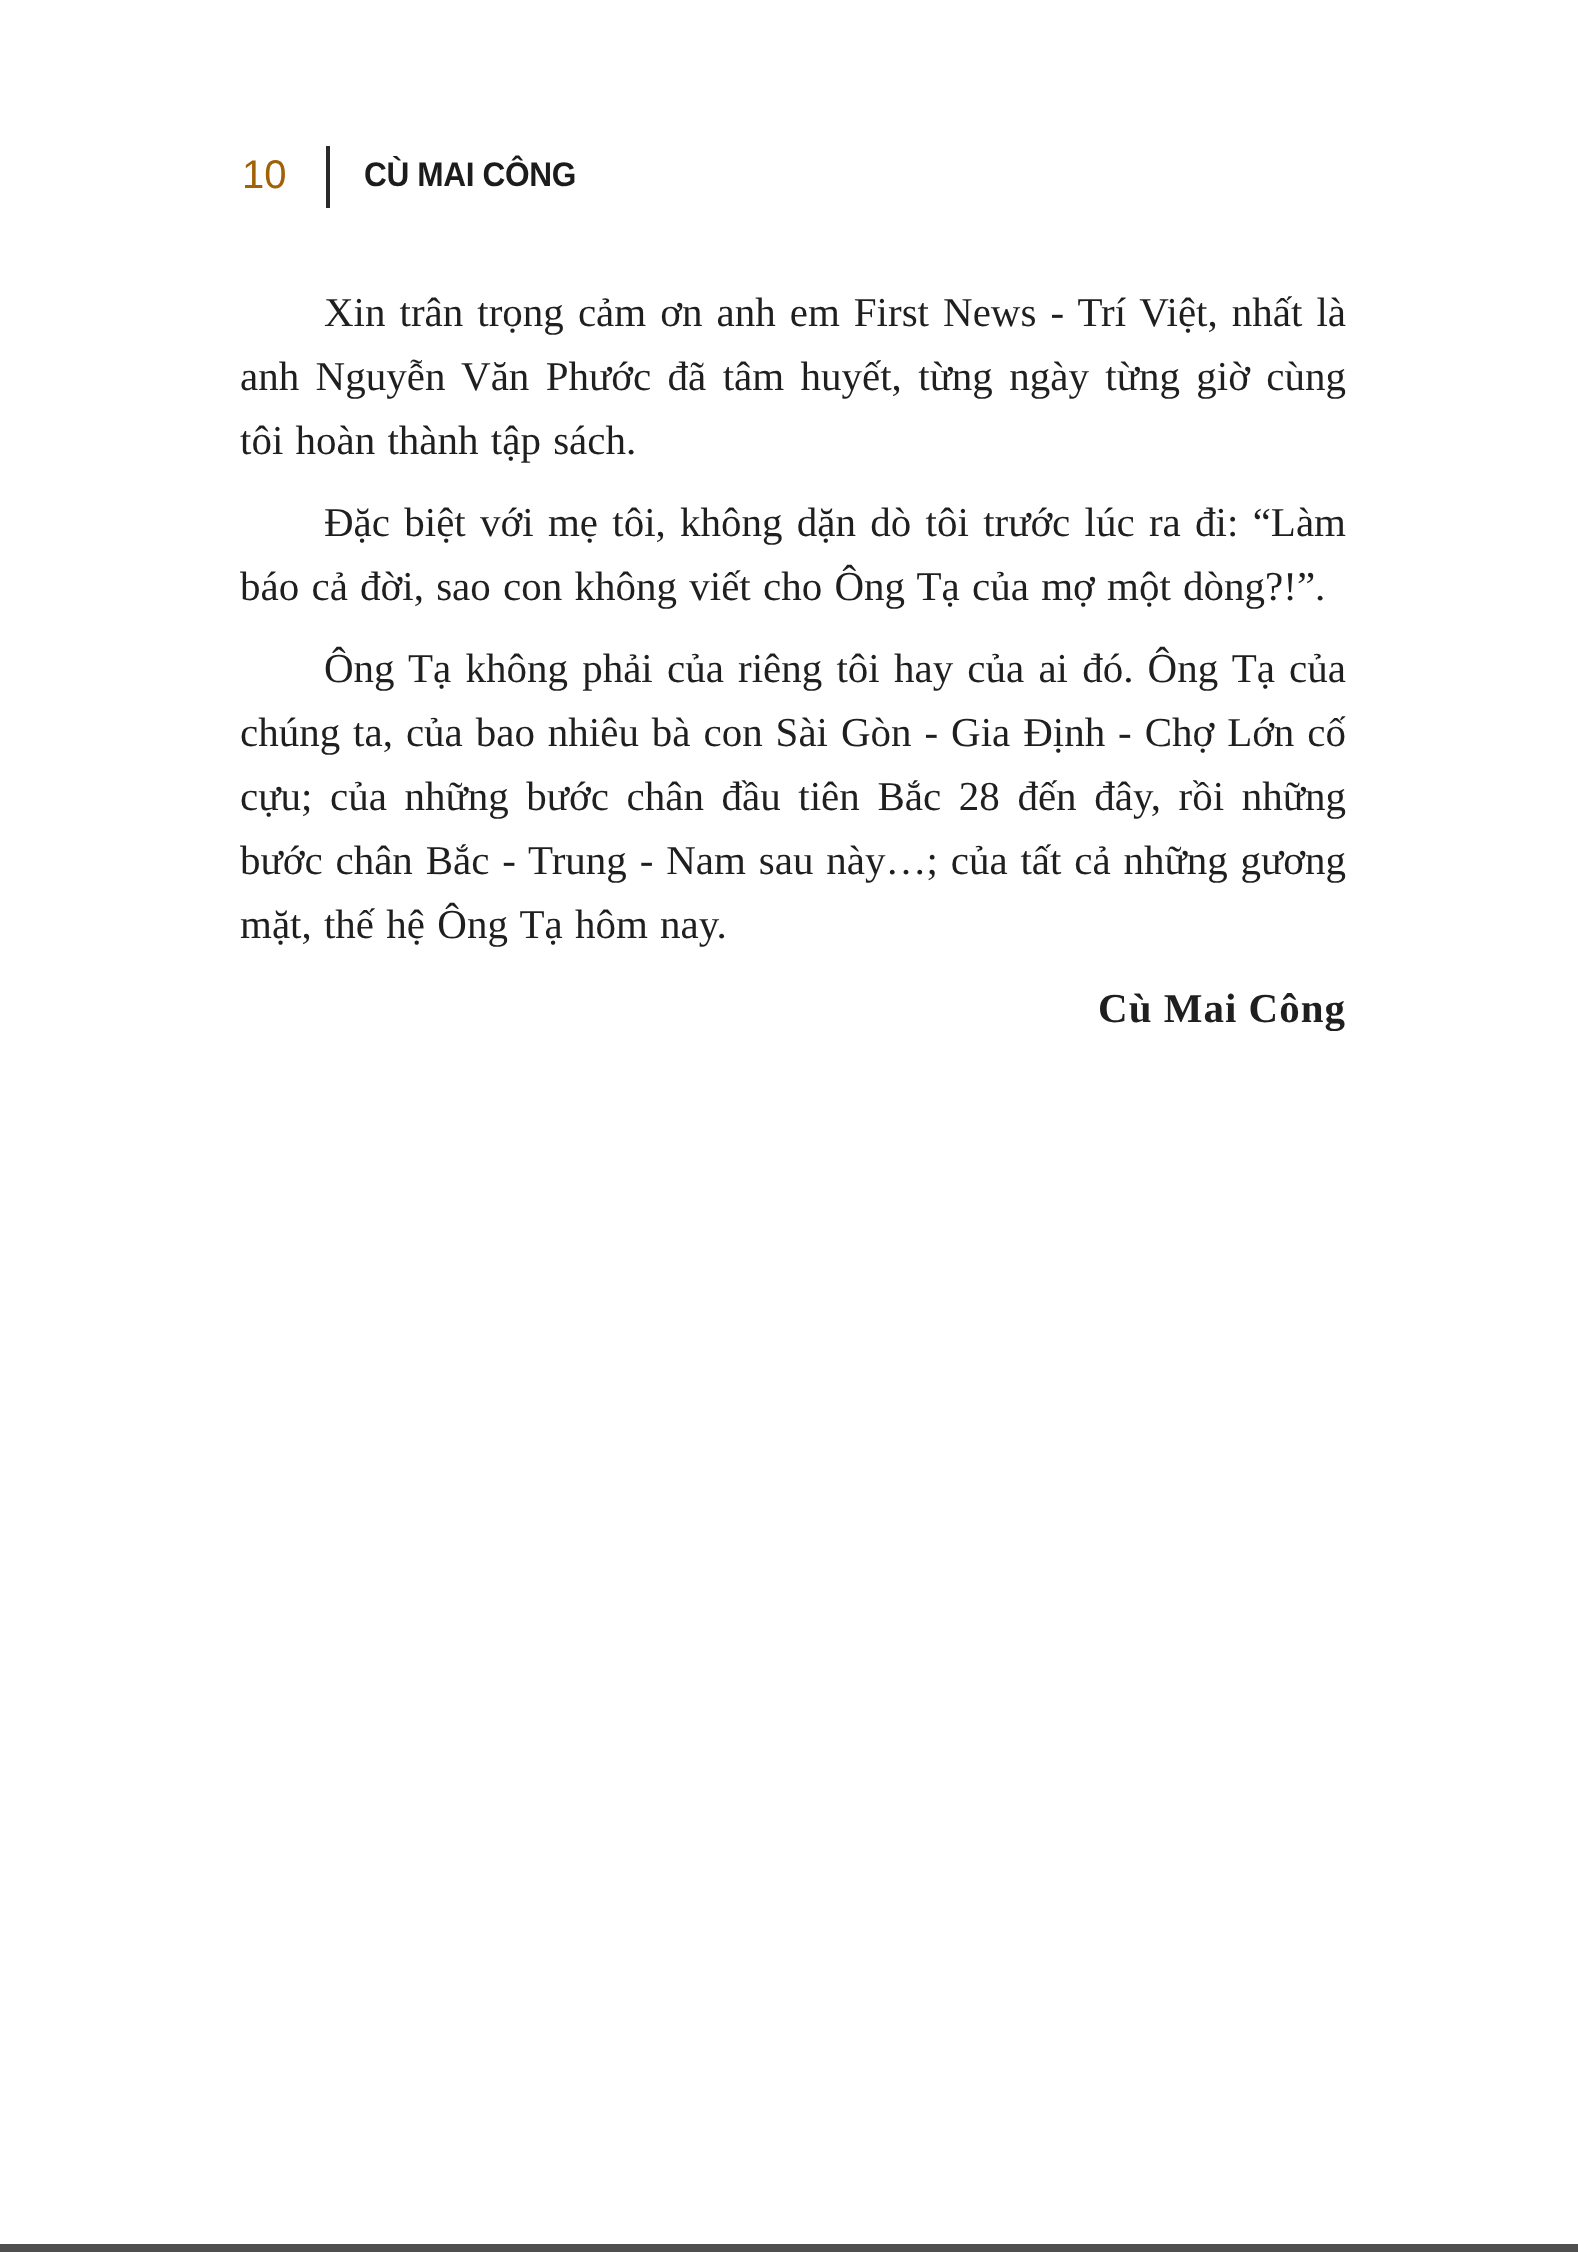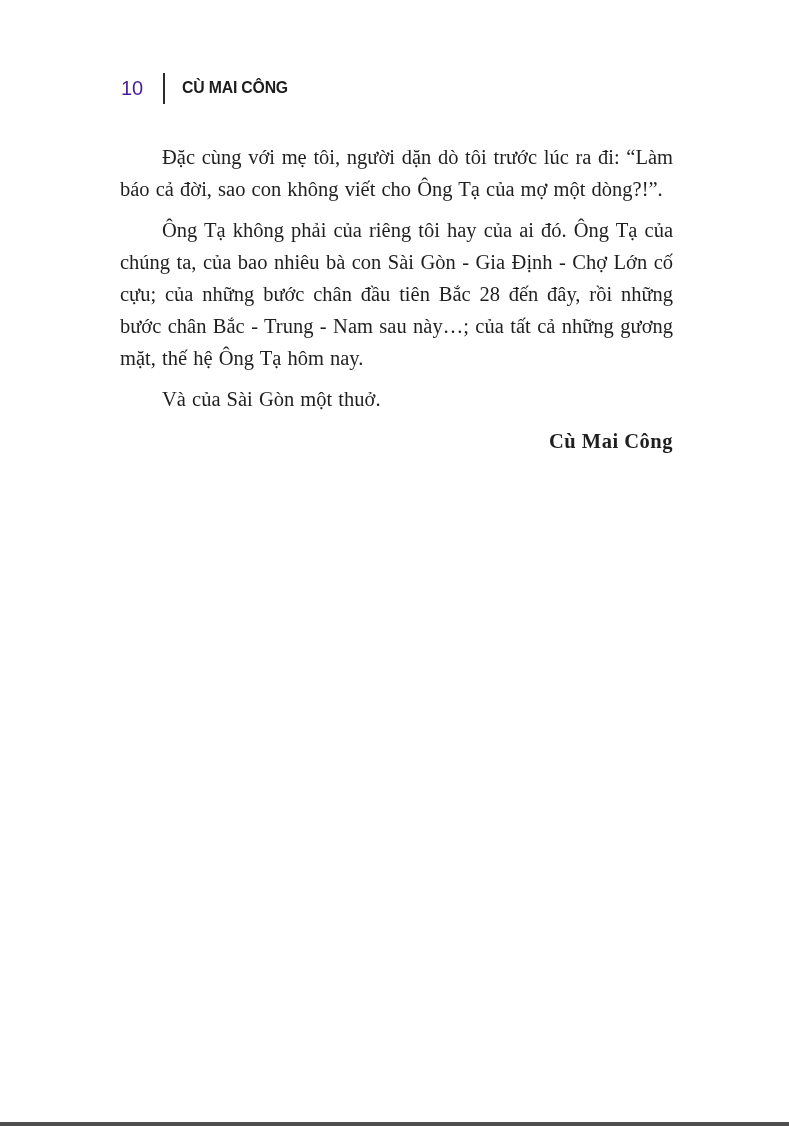--- a/index.html
+++ b/index.html
@@ -20,21 +20,21 @@
     position: absolute;
     top: 72px;
     left: 121px;
     display: flex;
     align-items: center;
     height: 32px;
   }
   .page-number {
     font-family: "Liberation Sans", sans-serif;
     font-size: 20px;
-    color: #4c1d95;
+    color: #a16207;
     min-width: 26px;
   }
   .header-divider {
     width: 2px;
     height: 31px;
     background: #2a2a2a;
     margin-left: 16px;
     margin-right: 17px;
   }
   .running-title {
@@ -84,21 +84,21 @@
 
 <div class="page">
 
   <div class="header">
     <span class="page-number">10</span>
     <span class="header-divider"></span>
     <span class="running-title">CÙ MAI CÔNG</span>
   </div>
 
   <div class="content" style="color: rgb(31, 31, 31);">
-    <p class="body-par">Đặc cùng với mẹ tôi, người dặn dò tôi trước lúc ra đi: “Làm báo cả đời, sao con không viết cho Ông Tạ của mợ một dòng?!”.</p>
+    <p class="body-par">Xin trân trọng cảm ơn anh em First News - Trí Việt, nhất là anh Nguyễn Văn Phước đã tâm huyết, từng ngày từng giờ cùng tôi hoàn thành tập sách.</p>
+    <p class="body-par">Đặc biệt với mẹ tôi, không dặn dò tôi trước lúc ra đi: “Làm báo cả đời, sao con không viết cho Ông Tạ của mợ một dòng?!”.</p>
     <p class="body-par">Ông Tạ không phải của riêng tôi hay của ai đó. Ông Tạ của chúng ta, của bao nhiêu bà con Sài Gòn - Gia Định - Chợ Lớn cố cựu; của những bước chân đầu tiên Bắc 28 đến đây, rồi những bước chân Bắc - Trung - Nam sau này…; của tất cả những gương mặt, thế hệ Ông Tạ hôm nay.</p>
-    <p class="body-par">Và của Sài Gòn một thuở.</p>
     <p class="signature">Cù Mai Công</p>
   </div>
 
   <div class="footer-bar" style="background: rgb(79, 79, 79);"></div>
 
 </div>
 
 </body></html>

